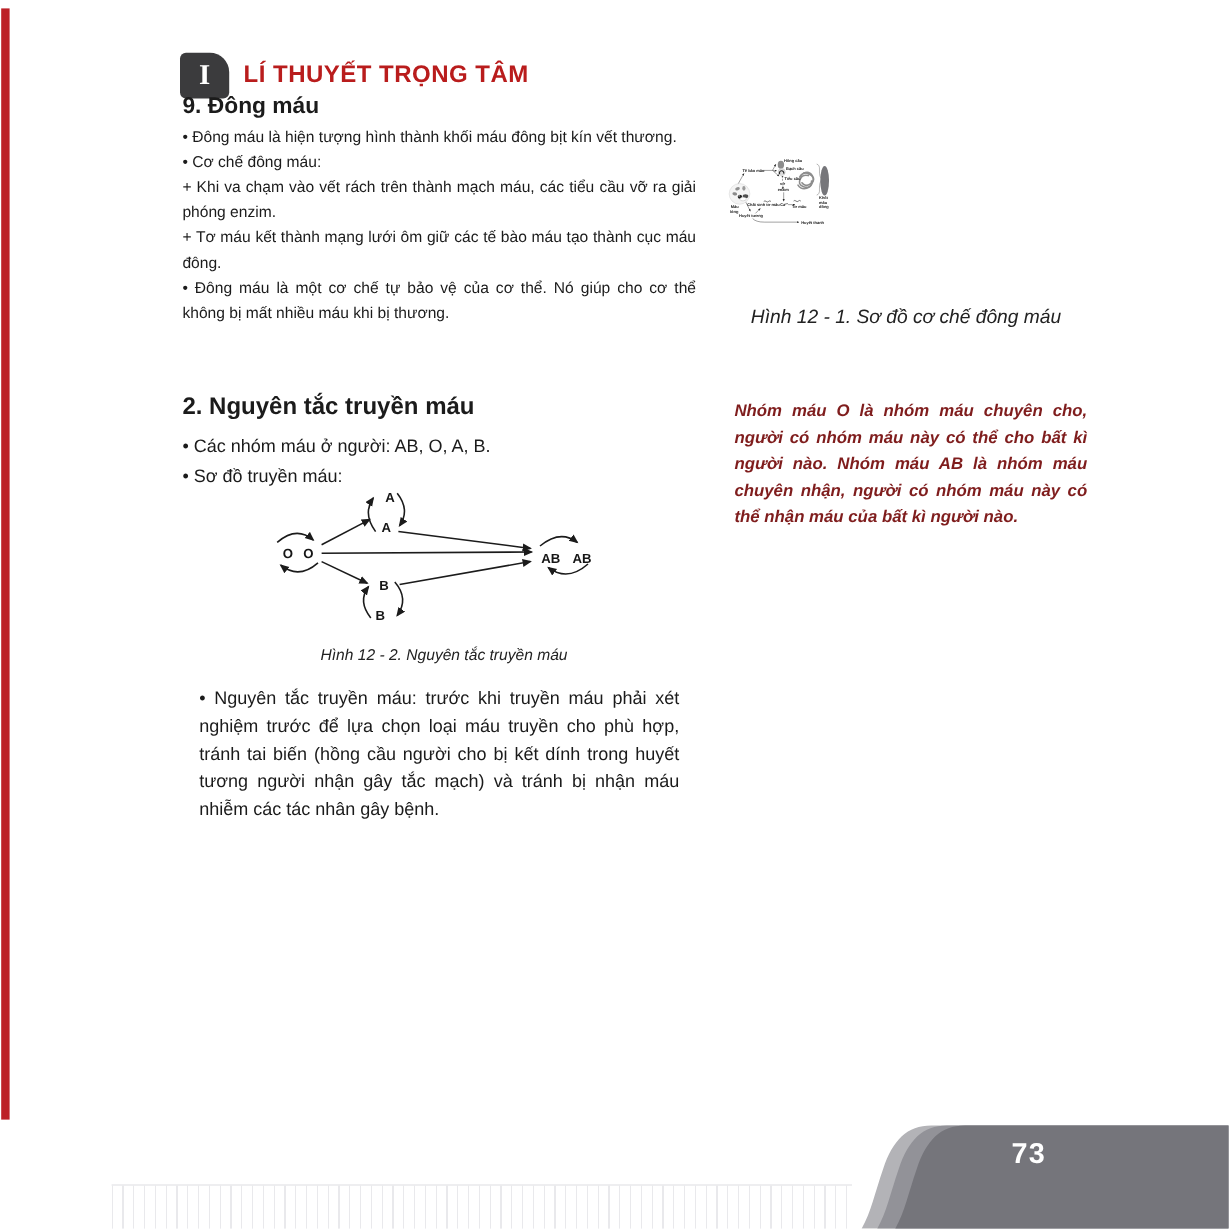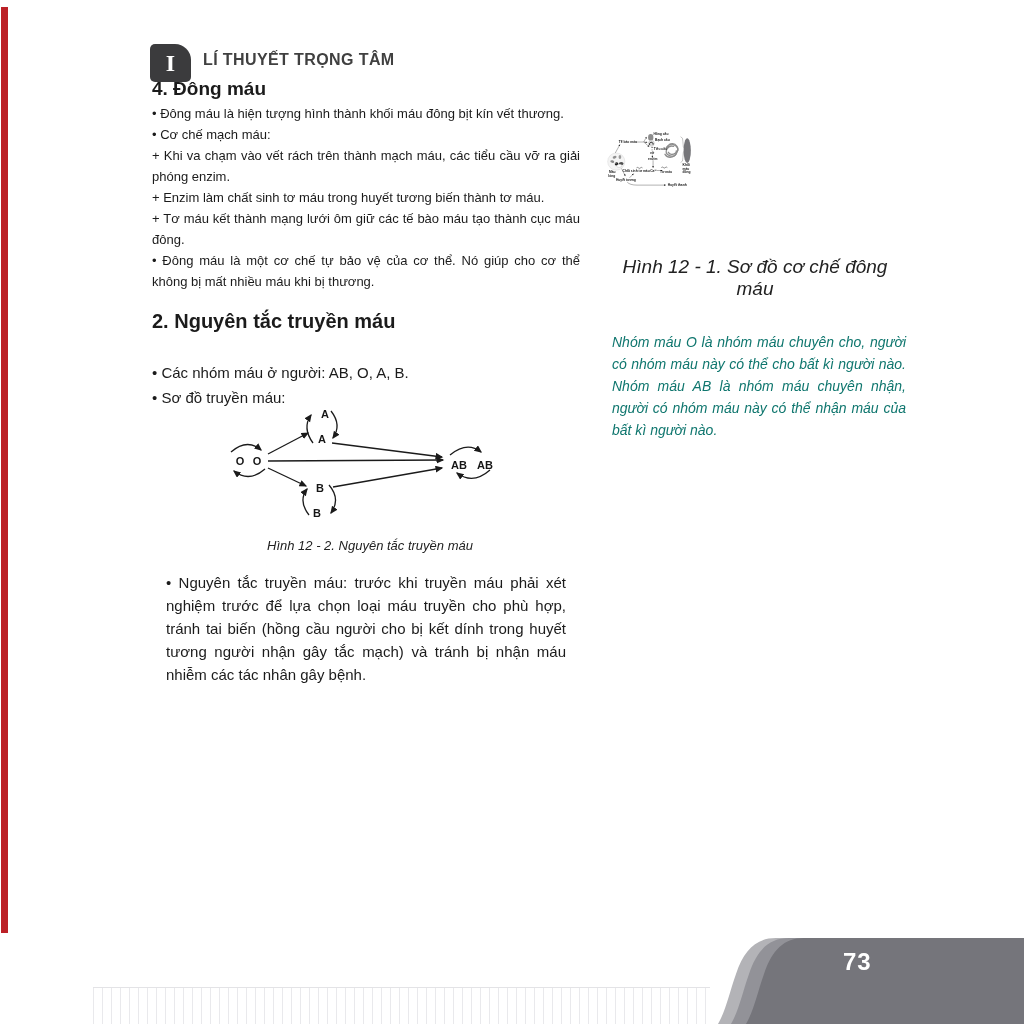--- a/index.html
+++ b/index.html
@@ -8,59 +8,58 @@
     font-family:"Liberation Sans", sans-serif;color:#1b1b1b;overflow:hidden;
     -webkit-font-smoothing:antialiased;
   }
   .abs{position:absolute;}
   
   .spine{left:1px;top:7px;width:7px;height:926px;background:#bc2026;}
   
   .badge{left:150px;top:44px;width:41px;height:38px;background:#3b3b3d;
     border-radius:5px 16px 5px 5px;display:flex;align-items:center;justify-content:center;}
   .badge span{color:#fff;font-family:"Liberation Serif",serif;font-weight:bold;font-size:24px;line-height:1;}
-  .main-title{left:203px;top:51px;font-size:16px;font-weight:bold;letter-spacing:.4px;color:#404040;}
+  .main-title{left:203px;top:51px;font-size:20px;font-weight:bold;letter-spacing:.4px;color:#b91c1c;}
   .h1{left:152px;top:78px;font-size:19px;font-weight:bold;}
-  .h2{left:152px;top:310px;font-size:20px;font-weight:bold;}
+  .h2{left:152px;top:328px;font-size:20px;font-weight:bold;}
   
   .col-left{left:152px;width:428px;}
   .para p{margin:0;font-size:13px;line-height:21px;text-align:justify;text-align-last:left;}
   .para{top:103px;}
   .bullets p{margin:0;font-size:15px;line-height:25px;}
   .bullets{top:360px;}
   .para2{top:557px;}
   .para2 p{margin:14px;font-size:15px;line-height:23px;text-align:justify;text-align-last:left;}
   .caption{font-style:italic;font-size:13px;text-align:center;color:#222;}
   .cap2{left:225px;top:538px;width:290px;}
-  .cap1{left:612px;top:256px;width:286px;font-size:19px;}
+  .cap1{left:612px;top:256px;width:286px;font-size:16px;}
   .note{left:612px;top:331px;width:294px;font-size:14px;line-height:22px;
-    font-style:italic;font-weight:normal;text-align:justify;text-align-last:left;color:#0f766e;}
+    font-style:italic;font-weight:bold;text-align:justify;text-align-last:left;color:#7f1d1d;}
   
   .stripes{left:93px;bottom:0;width:617px;height:36px;border-top:1px solid #e3e3e6;
     background:repeating-linear-gradient(to right,#e9e9ec 0,#e9e9ec 1px,#ffffff 1px,#ffffff 9px);}
   .swoosh{right:0;bottom:0;width:340px;height:100px;}
   .pagenum{left:843px;top:948px;font-size:24px;font-weight:bold;color:#ffffff;letter-spacing:1px;text-align:right;}
   svg text{font-family:"Liberation Sans",sans-serif;fill:#161616;}
 </style>
 </head>
 <body>
 
 <div class="abs spine"></div>
 
 <div class="abs badge">
   <span>I</span>
 </div>
 <div class="abs main-title">LÍ THUYẾT TRỌNG TÂM</div>
 
-<div class="abs h1">4. Đông máu</div>
+<div class="abs h1">9. Đông máu</div>
 <div class="abs col-left para">
   <p>• Đông máu là hiện tượng hình thành khối máu đông bịt kín vết thương.</p>
-  <p>• Cơ chế mạch máu:</p>
+  <p>• Cơ chế đông máu:</p>
   <p>+ Khi va chạm vào vết rách trên thành mạch máu, các tiểu cầu vỡ ra giải phóng enzim.</p>
-  <p>+ Enzim làm chất sinh tơ máu trong huyết tương biến thành tơ máu.</p>
   <p>+ Tơ máu kết thành mạng lưới ôm giữ các tế bào máu tạo thành cục máu đông.</p>
   <p>• Đông máu là một cơ chế tự bảo vệ của cơ thể. Nó giúp cho cơ thể không bị mất nhiều máu khi bị thương.</p>
 </div>
 
 <div class="abs h2">2. Nguyên tắc truyền máu</div>
 <div class="abs col-left bullets">
   <p>• Các nhóm máu ở người: AB, O, A, B.</p>
   <p>• Sơ đồ truyền máu:</p>
 </div>
 

